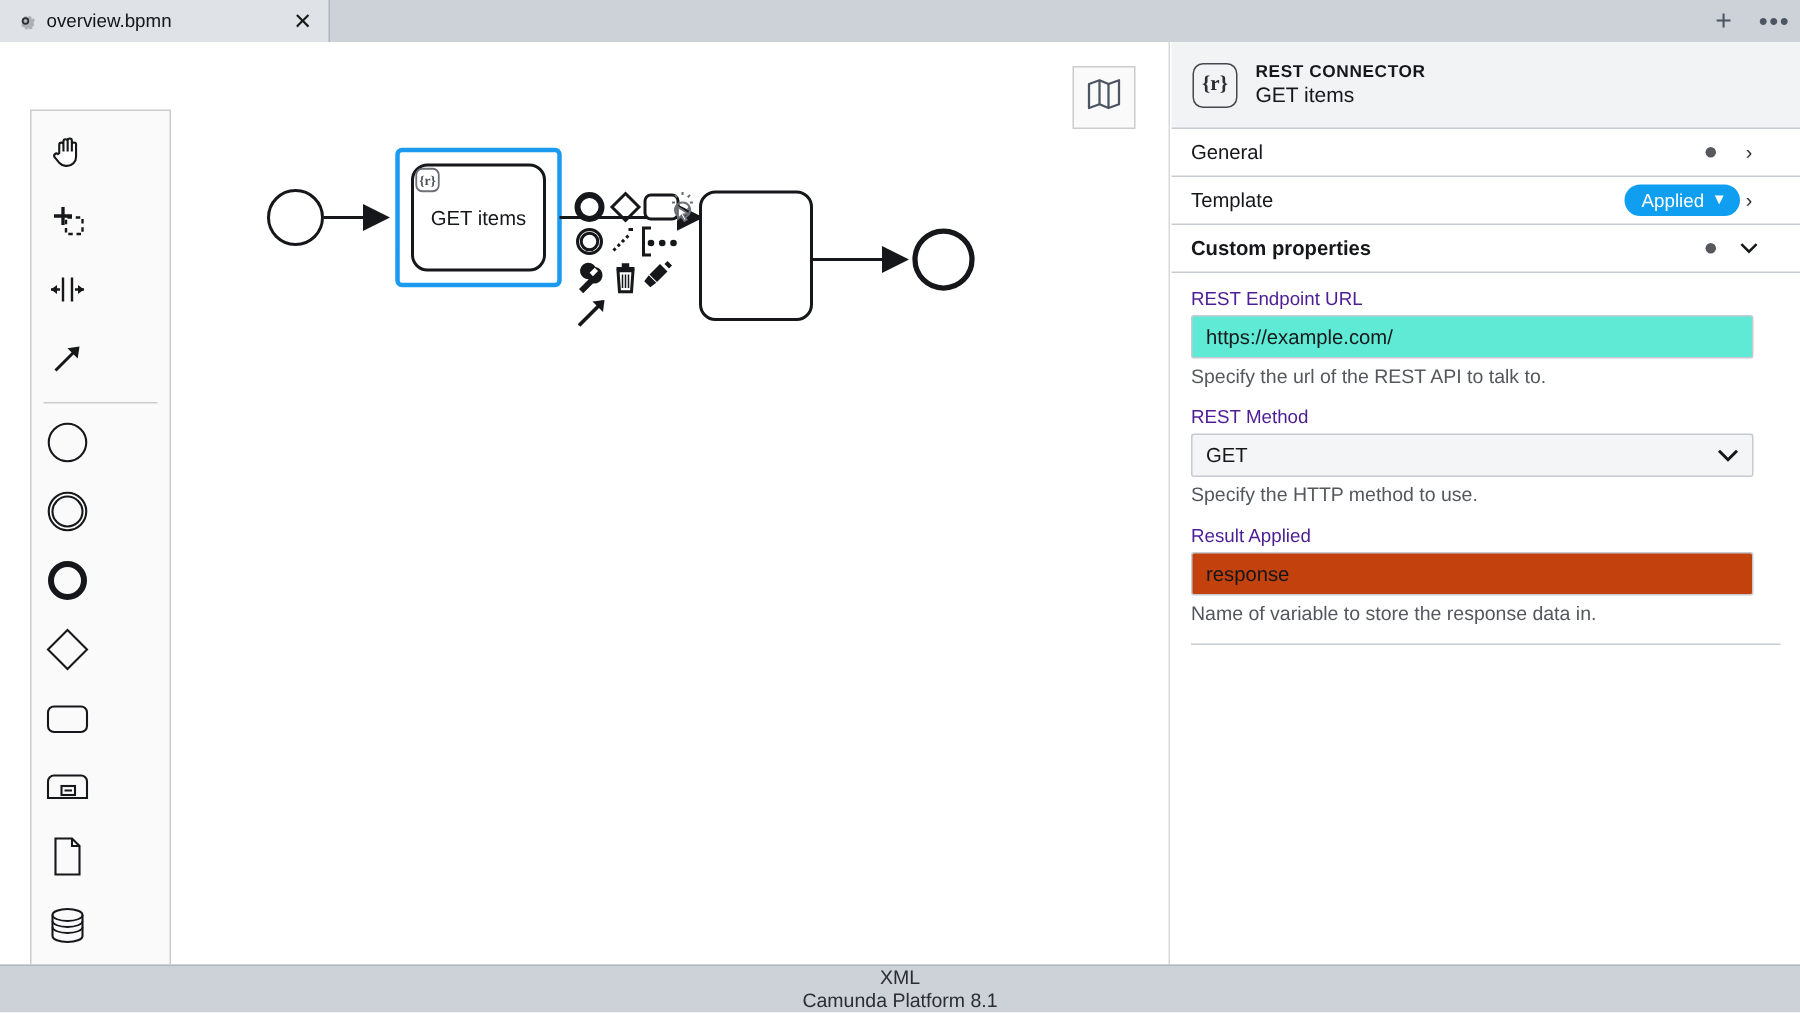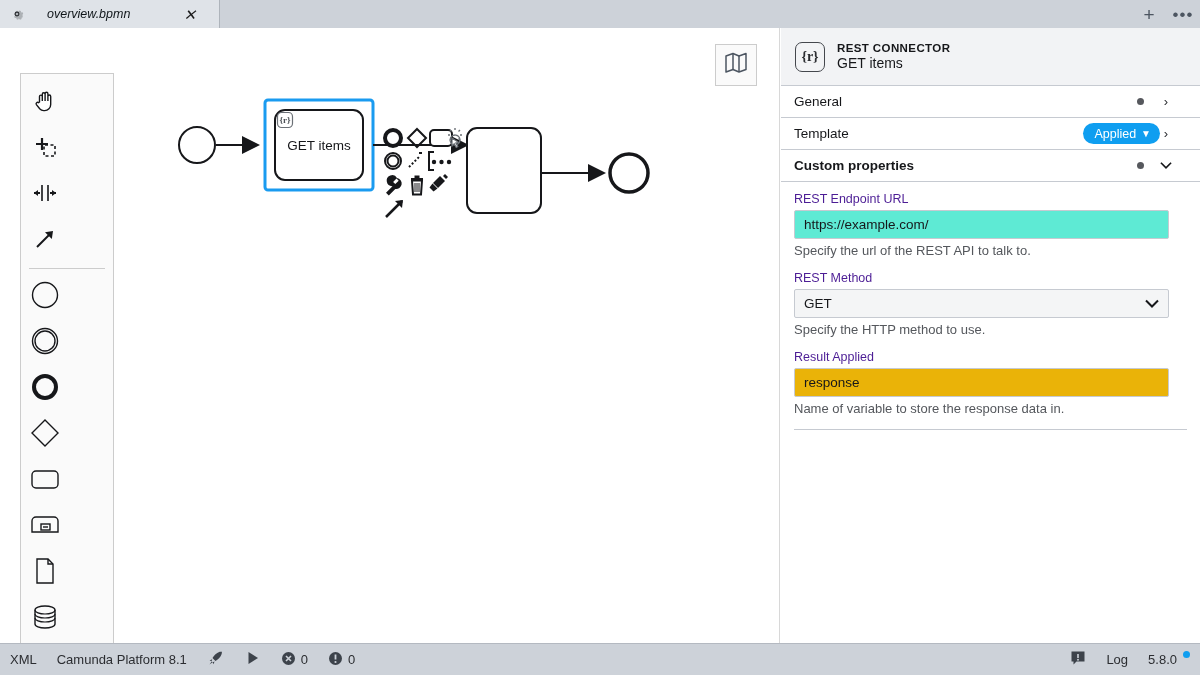--- a/index.html
+++ b/index.html
@@ -12,24 +12,23 @@
   #app { position: relative; width: 1200px; height: 675px; }
 
   
   .tabbar {
     position: absolute; left: 0; top: 0; width: 1200px; height: 28px;
     background: #cdd2d9;
     display: flex; align-items: stretch;
   }
   .tab {
     width: 220px; height: 28px; background: #dfe3e8;
-    display: flex; align-items: center; padding: 0 20px 0 10px;
-    font-size: 12.5px; color: #10161a; gap: 23px;
+    display: flex; align-items: center; padding: 0 8px 0 10px;
+    font-size: 12.5px; color: #10161a; gap: 7px;
     border-right: 1px solid #aeb4bb;
-    font-style: italic;
   }
   .tab-gear { width: 14px; height: 14px; display: block; flex: 0 0 auto; }
   .tab-title { flex: 1; white-space: nowrap; overflow: hidden; }
   .tab-close { font-size: 15px; color: #1a1a1a; line-height: 1; padding: 0 3px; cursor: pointer; }
   .tabbar-spacer { flex: 1; }
   .tabbar-btn {
     width: 34px; display: flex; align-items: center; justify-content: center;
     color: #4c5561; cursor: pointer;
   }
   .plus-glyph { font-size: 19px; line-height: 1; font-weight: 300; }
@@ -92,39 +91,39 @@
     background: #0f9ef0; color: #ffffff; border-radius: 11px; height: 21px;
     display: inline-flex; align-items: center; gap: 5px; padding: 0 9px 0 11px;
     font-size: 12.5px; margin-right: 0;
   }
   .badge-chev { font-size: 10px; }
 
   .fields { padding: 10px 13px 0 13px; }
   .field-label { font-size: 12.5px; color: #4c1d95; margin-bottom: 4px; }
   .field-input {
     width: 375px; height: 29px; border: 1px solid #c6cad1; border-radius: 2px;
-    background: #eab308; font-family: "Liberation Sans", sans-serif;
+    background: #c2410c; font-family: "Liberation Sans", sans-serif;
     font-size: 13.5px; color: #16171a; padding: 0 9px;
   }
   .field-input.focused { background: #5eead4; }
   .field-select {
     width: 375px; height: 29px; border: 1px solid #c6cad1; border-radius: 2px;
     background: #f4f5f6; font-family: "Liberation Sans", sans-serif;
     font-size: 13.5px; color: #16171a; padding: 0 9px; appearance: none;
   }
   .select-wrap { position: relative; width: 375px; }
   .select-chev { position: absolute; right: 10px; top: 8px; pointer-events: none; color: #16171a; }
   .field-hint { font-size: 13px; color: #54575c; margin: 4px 0 13px 0; }
   .group-end-divider { height: 1px; background: #c6cad1; margin-top: 8px; }
 
   
   .statusbar {
     position: absolute; left: 0; top: 643px; width: 1200px; height: 32px;
     background: #cdd2d9; border-top: 1px solid #b4b9c1;
-    display: flex; align-items: center; font-size: 13px; color: #2b2d31;
+    display: flex; align-items: center; font-size: 13px; color: #2b2d31; flex-direction: column;
   }
   .sb-item { display: flex; align-items: center; height: 32px; padding: 0 10px; cursor: pointer; gap: 5px; }
   .sb-spacer { flex: 1; }
   .sb-count { font-size: 13px; color: #2b2d31; }
   .version-dot {
     width: 7px; height: 7px; border-radius: 50%; background: #0f9ef0;
     margin-left: 1px; align-self: flex-start; margin-top: 7px;
   }
 </style>
 </head>

